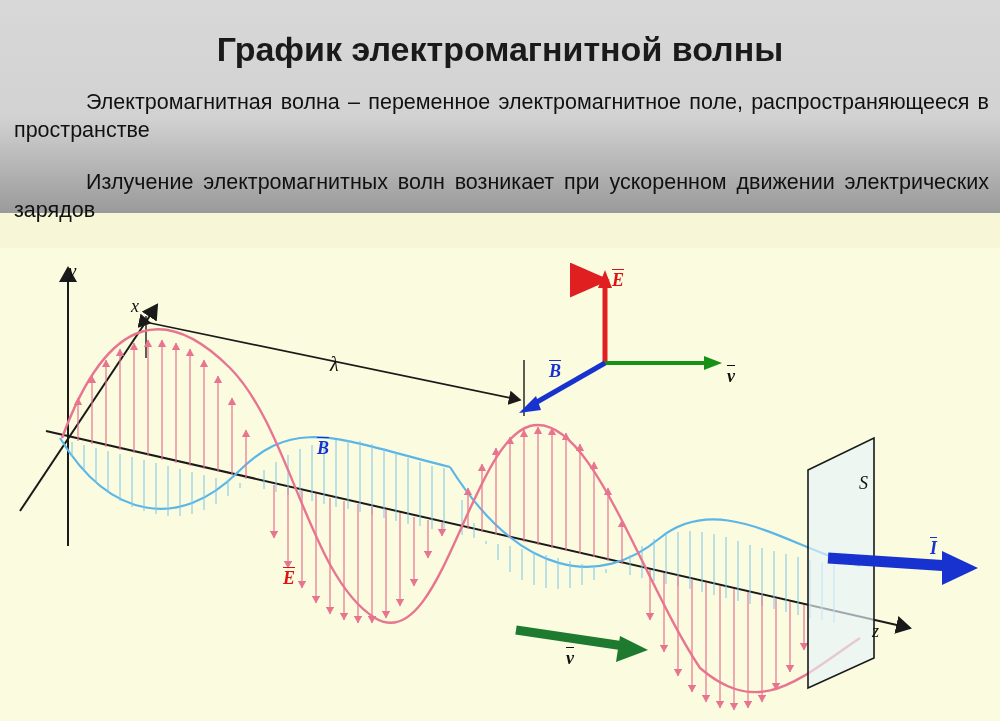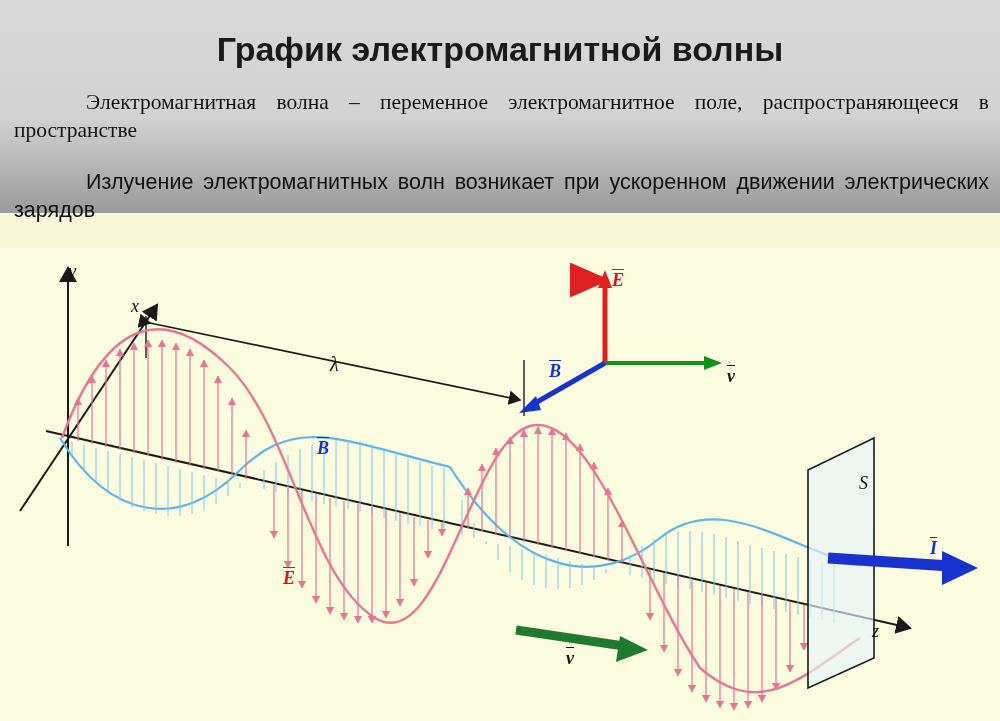--- a/index.html
+++ b/index.html
@@ -35,21 +35,21 @@
   }
   .para {
     position: absolute;
     left: 14px;
     width: 975px;
     font-size: 21.5px;
     color: #111111;
     line-height: 1.32;
     text-align: justify;
   }
-  #para1 { top: 88px; font-family: Liberation Serif, serif; }
+  #para1 { top: 88px; }
   #para2 { top: 168px; }
   .indent { display: inline-block; width: 72px; }
   
   #figure {
     position: absolute;
     left: 0; top: 248px;
     width: 1000px;
     height: 473px;
     background: #fbfbdf;
   }

